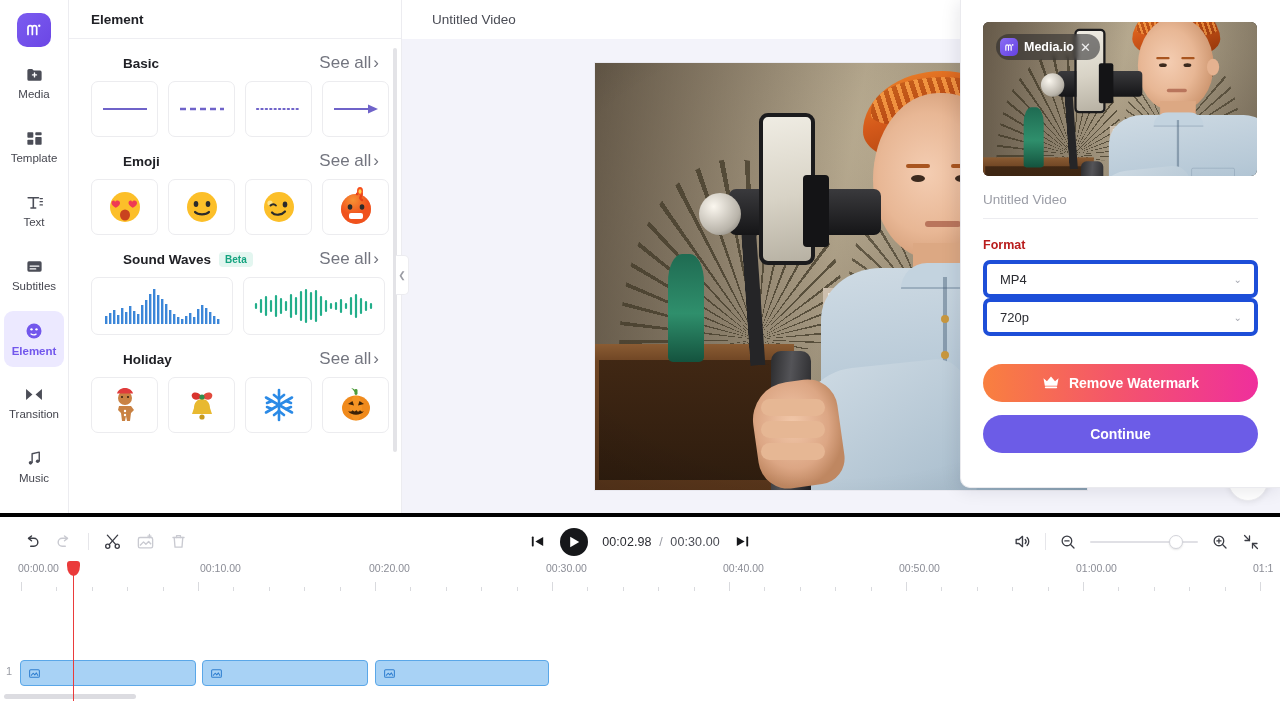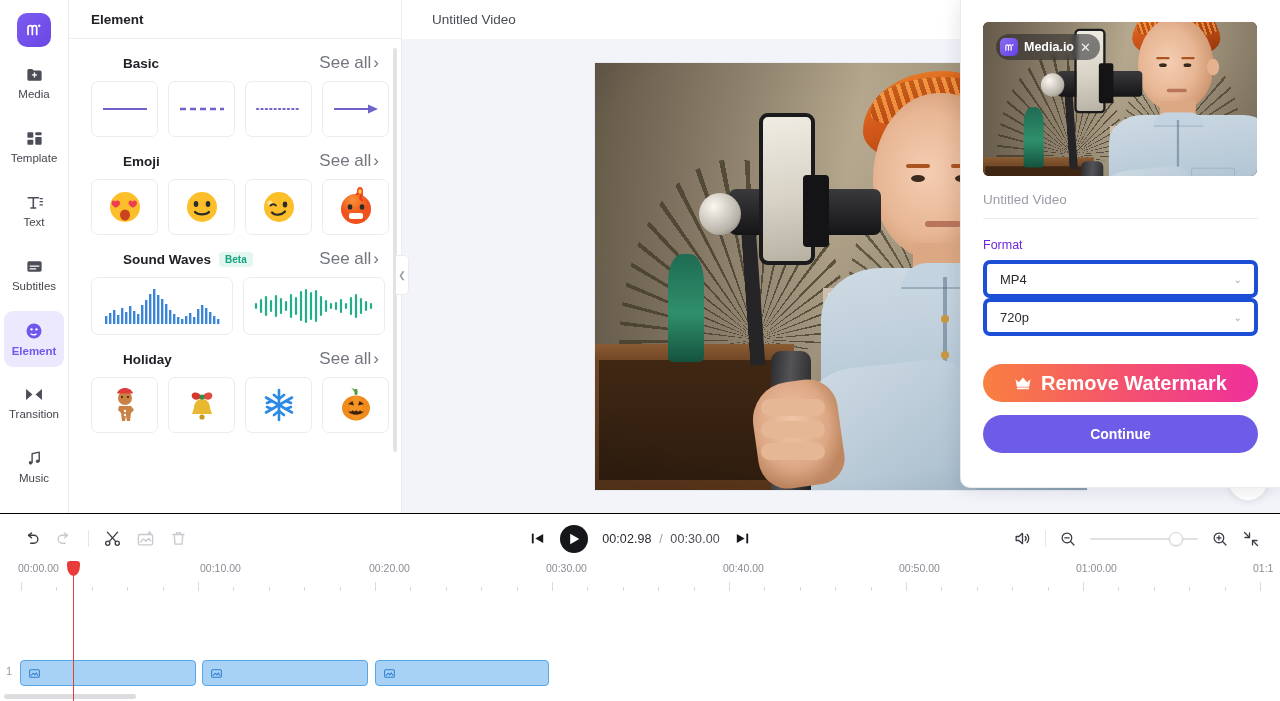--- a/index.html
+++ b/index.html
@@ -242,45 +242,45 @@
     backdrop-filter: blur(2px);
   }
   #wm-logo{width:18px;height:18px;border-radius:5px;background:linear-gradient(135deg,#8b6ef5,#6440e2);
     color:#fff;font-size:10px;font-weight:700;display:flex;align-items:center;justify-content:center;letter-spacing:-.5px;}
   #wm-text{font-size:12.5px;font-weight:700;color:#fff;}
   #wm-close{font-size:13px;color:#efefef;cursor:pointer;line-height:1;}
   #export-name {
     margin-top: 16px; padding-bottom: 11px; border-bottom: 1px solid #ececf0;
     font-size: 13.5px; color: #9b9da6;
   }
-  .fld-label { font-size: 12.5px; font-weight: 400; color: #6d28d9; margin: 19px 0 8px 0; }
+  .fld-label { font-size: 12.5px; font-weight: 700; color: #b91c1c; margin: 19px 0 8px 0; }
   .fld-select {
     height: 38px; border: 4px solid #1d4ed8; border-radius: 7px; background: #fff;
     display: flex; align-items: center; justify-content: space-between;
     padding: 0 12px 0 13px; cursor: pointer;
   }
   .fld-value { font-size: 13px; color: #2a2b31; }
   .chev { color: #a6a8b1; font-size: 10px; }
   #btn-watermark {
     margin-top: 28px; height: 38px; border-radius: 19px; border: none; cursor: pointer;
     background: linear-gradient(90deg, #f9803f 0%, #f4556b 48%, #ef2f9c 100%);
-    color: #fff; font-size: 20px; font-weight: 700;
+    color: #fff; font-size: 14px; font-weight: 700;
     display: flex; align-items: center; justify-content: center; gap: 9px;
     font-family: "Liberation Sans", sans-serif; width: 100%; text-align: right;
   }
   #btn-continue {
     margin-top: 13px; height: 38px; border-radius: 19px; border: none; cursor: pointer;
     background: #6c5ce7; color: #fff; font-size: 14px; font-weight: 700; width: 100%;
     font-family: "Liberation Sans", sans-serif;
   }
 
   
   #toolbar {
     position: absolute; left: 0; top: 513px; width: 1280px; height: 49px;
-    border-top: 1px solid #000000; background: #fff; padding-left: 34px;
+    border-top: 4px solid #000000; background: #fff; padding-left: 34px;
   }
   #tb-left { position: absolute; left: 22px; top: 0; height: 49px; display: flex; align-items: center; gap: 14px; }
   #tb-center { position: absolute; left: 0; right: 0; top: 0; height: 49px;
     display: flex; align-items: center; justify-content: center; gap: 14px; pointer-events: none;}
   #tb-center > * { pointer-events: auto; }
   #tb-right { position: absolute; right: 20px; top: 0; height: 49px; display: flex; align-items: center; gap: 13px; }
   .tb-btn { cursor: pointer; color: #3b3d45; display: flex; align-items: center; }
   .tb-btn.dim { color: #c9cad1; }
   .tb-sep { width: 1px; height: 17px; background: #e6e6ea; }
   #play-btn { width: 28px; height: 28px; border-radius: 50%; background: #16171a;

